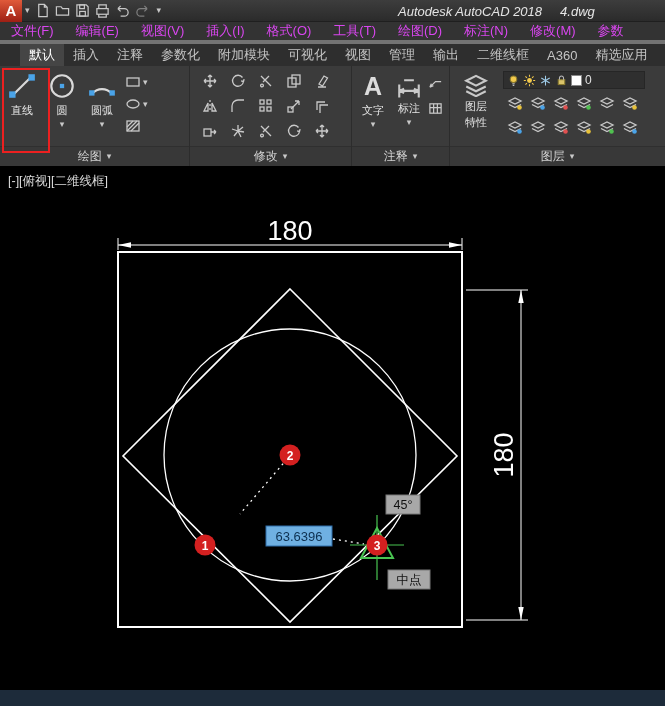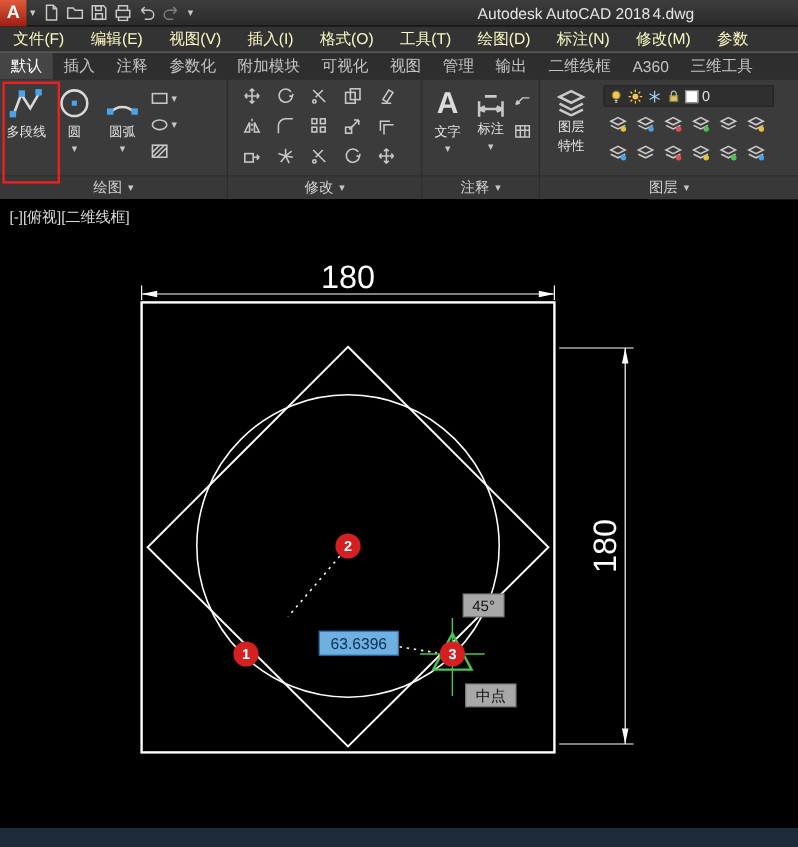--- a/index.html
+++ b/index.html
@@ -6,26 +6,26 @@
   body{
     width:665px;height:706px;overflow:hidden;position:relative;
     background:#000;font-family:"Liberation Sans","DejaVu Sans",sans-serif;
     -webkit-font-smoothing:antialiased;
   }
   
   .titlebar{height:22px;background:linear-gradient(#3d3d3d,#2b2b2b);display:flex;align-items:center;color:#d8d8d8;font-size:12px;position:relative;border-bottom:1px solid #1f1f1f;box-sizing:border-box;}
   .acad-badge{width:22px;height:22px;background:linear-gradient(#e05a3a,#9e1f14);color:#fff;font-weight:bold;font-size:15px;display:flex;align-items:center;justify-content:center;}
   .qicon{width:18px;height:18px;display:flex;align-items:center;justify-content:center;margin:0 1px;}
   .caret{font-size:9px;color:#c8c8c8;line-height:1;}
-  .wintitle{position:absolute;left:398px;top:0;height:22px;display:flex;align-items:center;gap:2px;color:#e4e4e4;font-size:13px;white-space:nowrap;}
-  
-  .menubar{height:22px;background:#333333;display:flex;align-items:center;color:#fef9c3;font-size:13px;border-bottom:1px solid #737373;box-sizing:border-box;white-space:nowrap;}
+  .wintitle{position:absolute;left:398px;top:0;height:22px;display:flex;align-items:center;gap:18px;color:#e4e4e4;font-size:13px;white-space:nowrap;font-style:italic;}
+  
+  .menubar{height:22px;background:#333333;display:flex;align-items:center;color:#d946ef;font-size:13px;border-bottom:4px solid #737373;box-sizing:border-box;white-space:nowrap;}
   .menu-item{padding:0 11px;height:22px;display:flex;align-items:center;}
   
-  .tabrow{height:22px;background:#2e2e2e;display:flex;align-items:flex-end;color:#c4c4c4;font-size:13px;white-space:nowrap;}
+  .tabrow{height:22px;background:#2e2e2e;display:flex;align-items:flex-end;color:#c4c4c4;font-size:13px;white-space:nowrap;padding-left:20px;}
   .tab{padding:0 9px;height:22px;display:flex;align-items:center;}
   .tab.active{background:#454545;color:#ffffff;}
   
   .ribbon{height:100px;background:#3b3b3b;display:flex;}
   .panel{position:relative;height:100px;box-sizing:border-box;border-right:1px solid #2c2c2c;}
   .panel-label{position:absolute;bottom:0;left:0;right:0;height:19px;background:#383838;border-top:1px solid #2f2f2f;display:flex;align-items:center;justify-content:center;gap:5px;font-size:12px;color:#d2d2d2;}
   .bigbtn{width:40px;display:flex;flex-direction:column;align-items:center;padding-top:5px;gap:3px;font-size:11px;color:#e4e4e4;text-align:center;line-height:1.15;}
   .mi{stroke:#c9c9c9;fill:none;stroke-width:1.3px;}
   .draw-inner{display:flex;padding:0 2px;}
   .draw-extra{display:flex;flex-direction:column;gap:6px;padding-top:8px;margin-left:3px;}
@@ -239,32 +239,32 @@
   <span class="tab">插入</span>
   <span class="tab">注释</span>
   <span class="tab">参数化</span>
   <span class="tab">附加模块</span>
   <span class="tab">可视化</span>
   <span class="tab">视图</span>
   <span class="tab">管理</span>
   <span class="tab">输出</span>
   <span class="tab">二维线框</span>
   <span class="tab">A360</span>
-  <span class="tab">三维工具</span>
+  <span class="tab">精选应用</span>
 </div>
 
 <div class="ribbon">
 
   <div class="panel" style="width:190px">
     <div class="draw-inner">
       <div class="bigbtn">
         <svg width="30" height="30" viewBox="0 0 28 28">
-            <use href="#d-pline"></use>
+            <use href="#d-line"></use>
           </svg>
-        <span>多段线</span>
+        <span>直线</span>
       </div>
       <div class="bigbtn">
         <svg width="30" height="30" viewBox="0 0 28 28">
             <use href="#d-circle"></use>
           </svg>
         <span>圆</span>
         <span class="caret">▾</span>
       </div>
       <div class="bigbtn">
         <svg width="30" height="30" viewBox="0 0 28 28">

